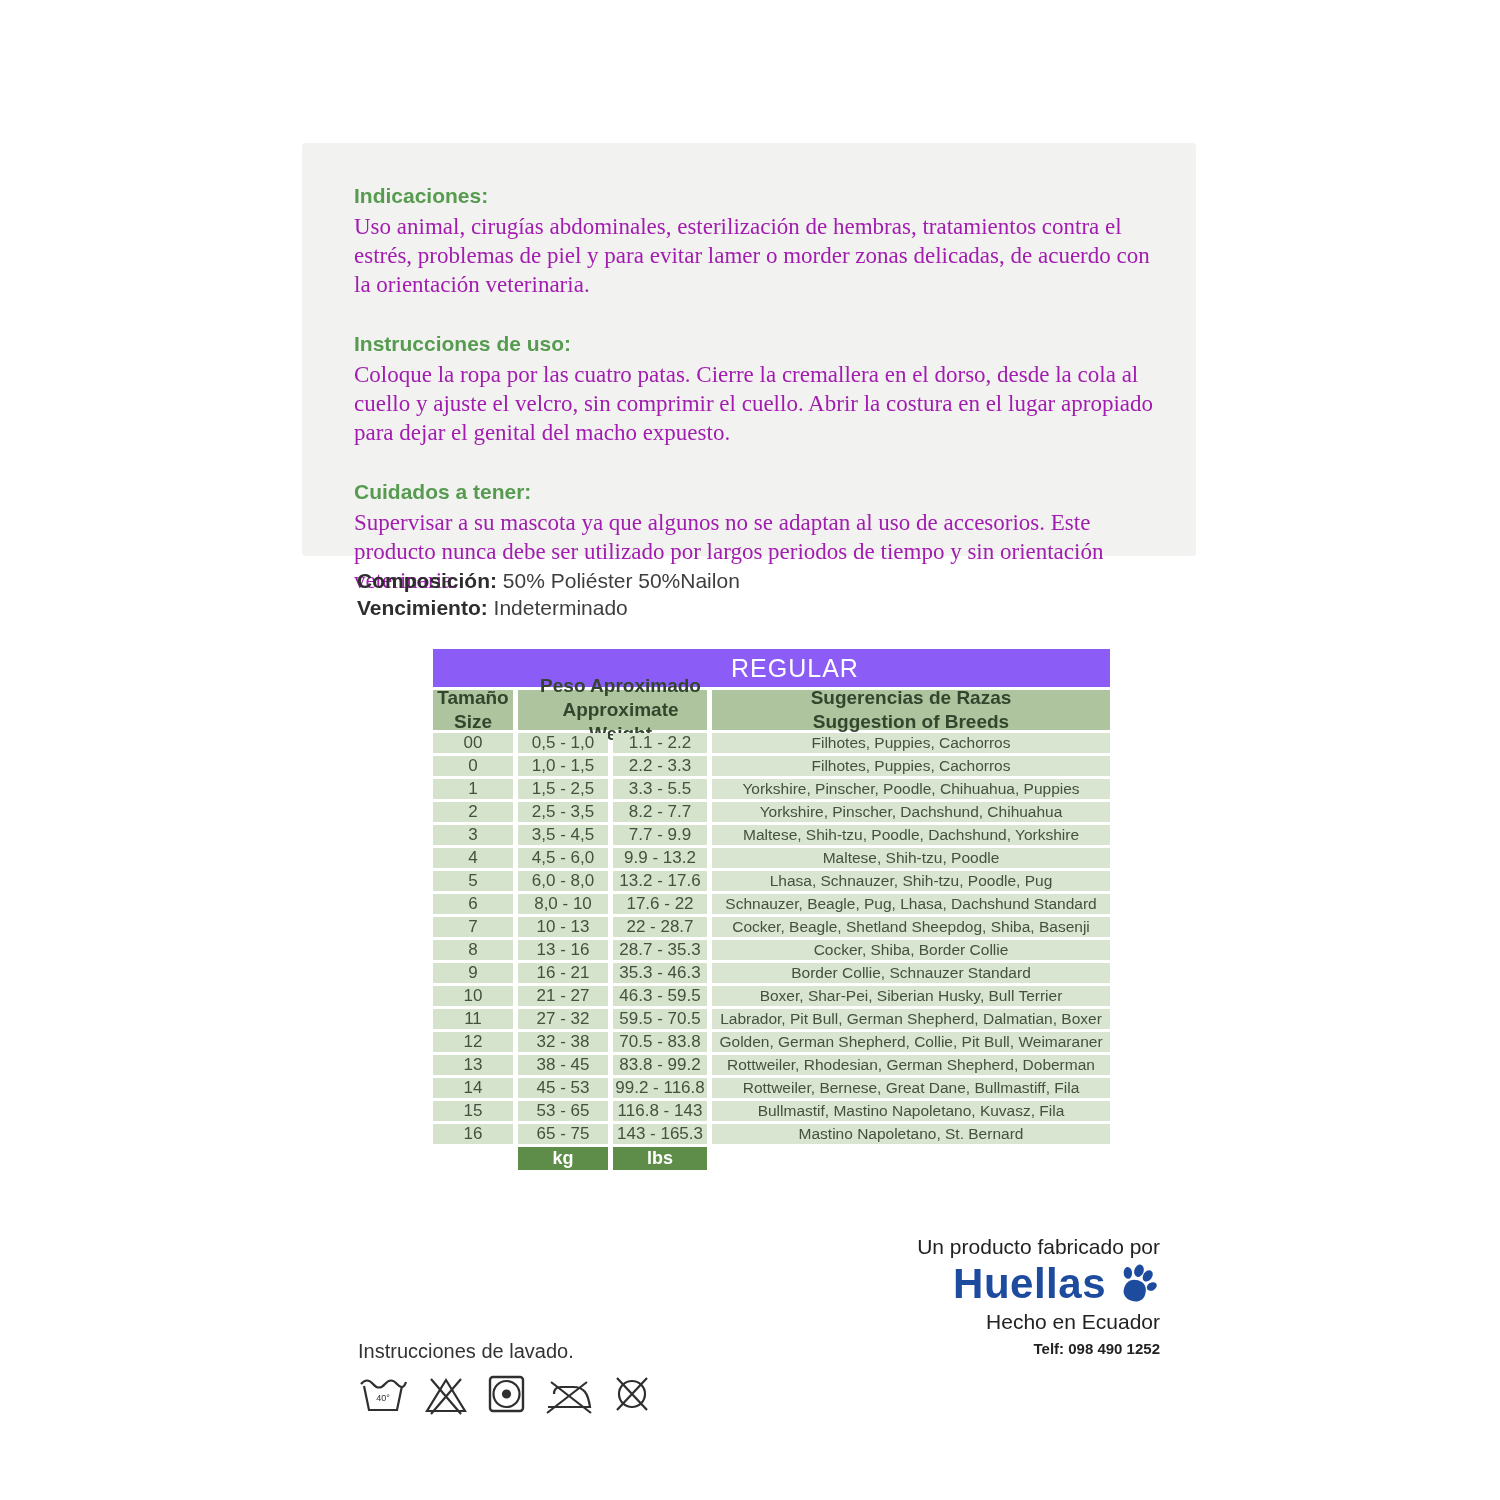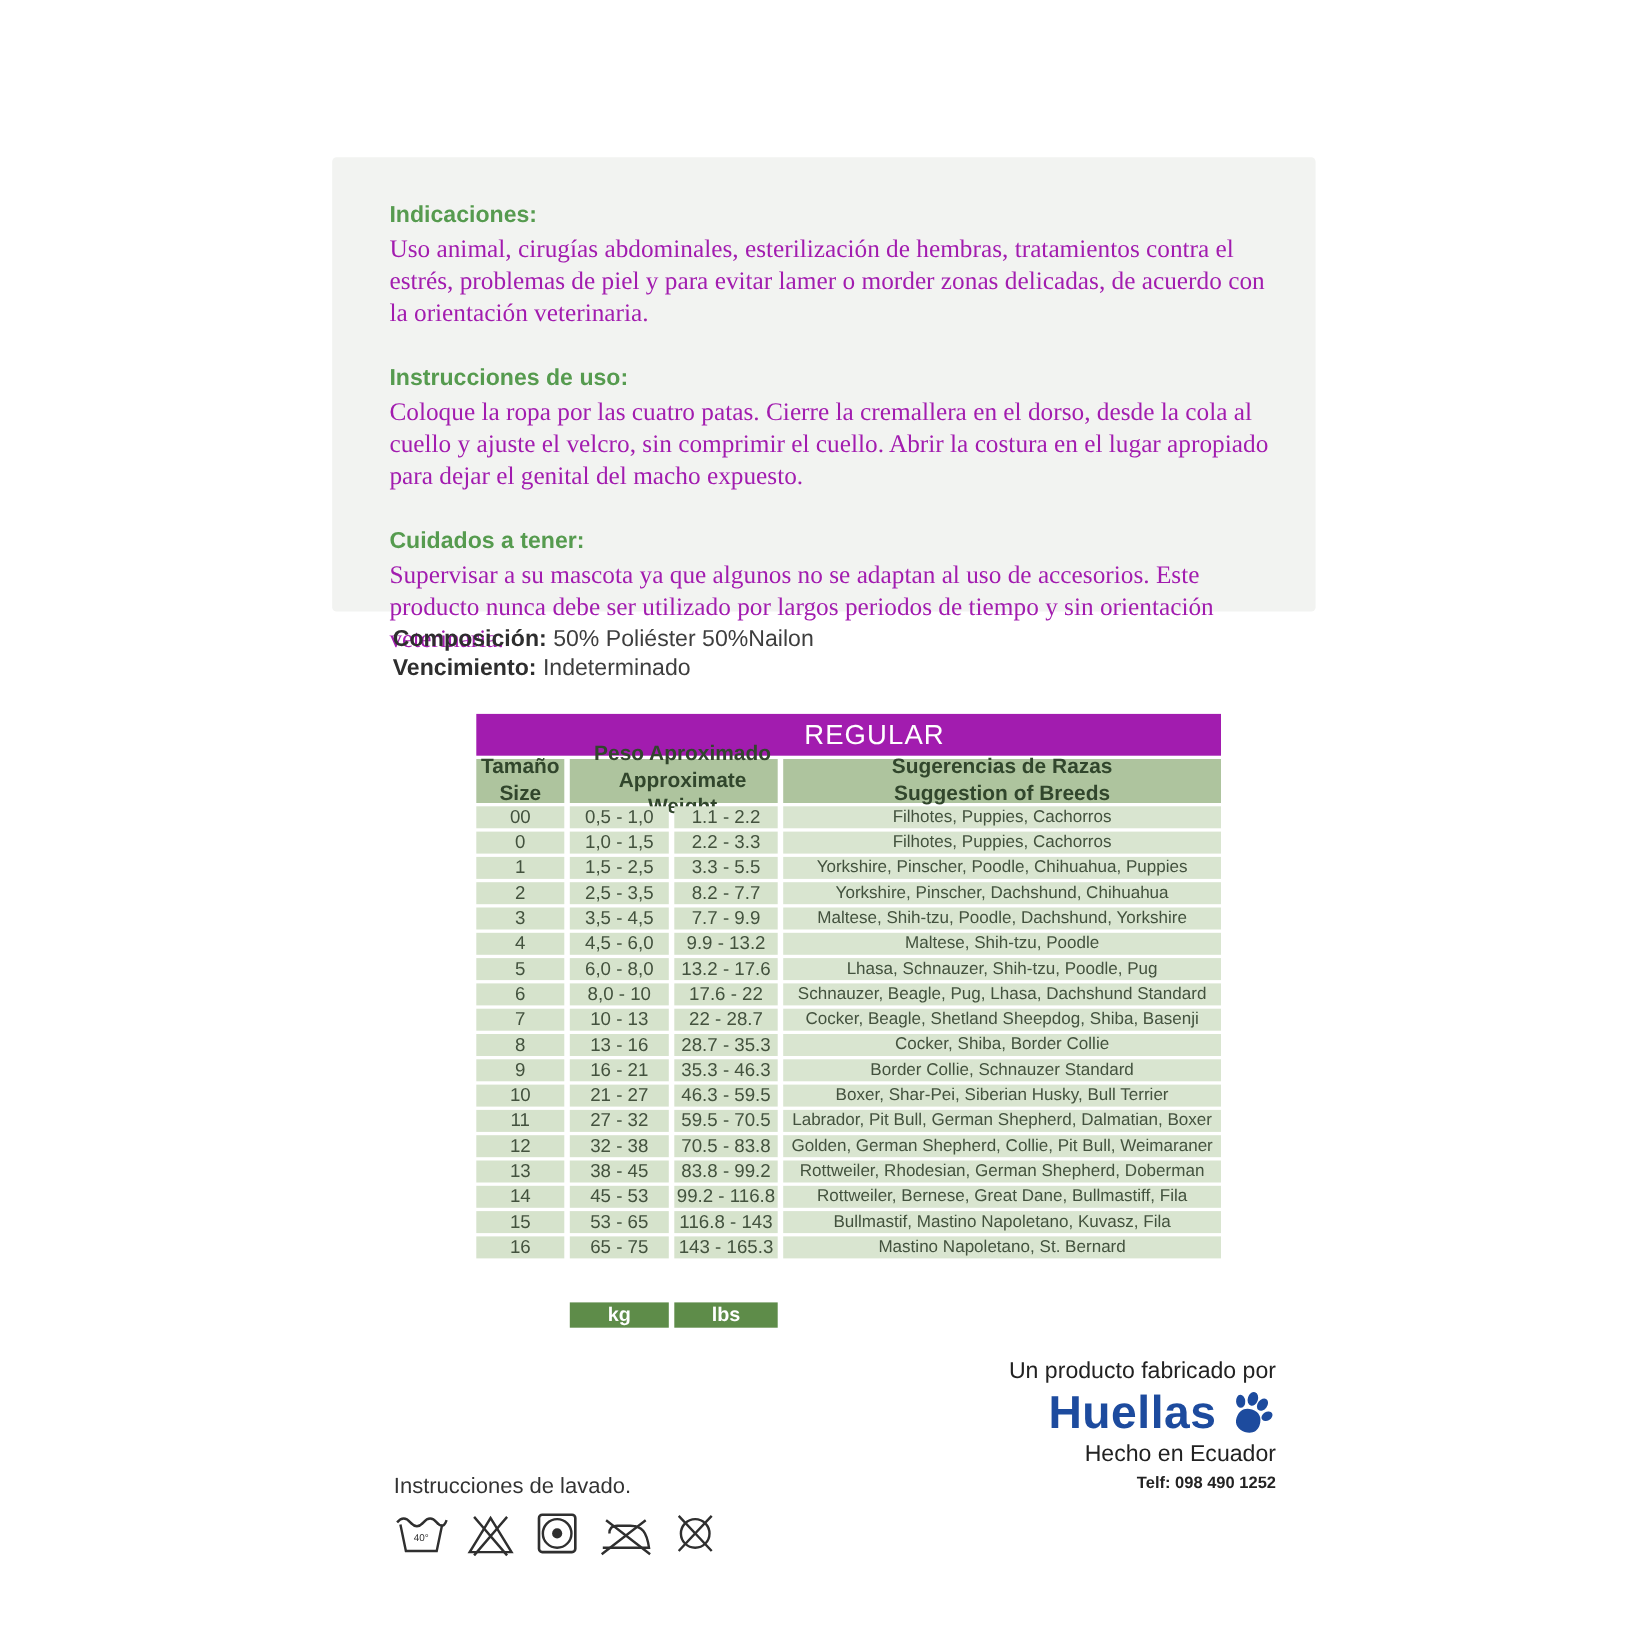--- a/index.html
+++ b/index.html
@@ -20,53 +20,53 @@
   .sec p{
     margin:0;font-size:23px;line-height:29px;color:#a21caf;width:800px;font-family:Liberation Serif, serif;
   }
   .comp-block{
     position:absolute;left:357px;top:567px;font-size:21px;line-height:27px;color:#3e3e3e;
   }
   .comp-block b{color:#2e2e2e;}
   
   .size-table{position:absolute;left:433px;top:649px;width:677px;}
   .tbl-title{
-    height:38px;background:#a21caf;color:#ffffff;font-size:25px;letter-spacing:1px;
+    height:38px;background:#8b5cf6;color:#ffffff;font-size:25px;letter-spacing:1px;
     display:flex;align-items:center;justify-content:center;margin-bottom:3px;padding-left:47px;
   }
   .tbl-grid{
     display:grid;grid-template-columns:80px 90px 94px 1fr;
     column-gap:5px;row-gap:3px;
   }
   .hcell{
     background:#aec49e;color:#31462c;font-size:19px;font-weight:bold;line-height:24px;
     height:40px;display:flex;flex-direction:column;align-items:center;justify-content:center;
     text-align:center;
   }
   .span2{grid-column:2 / span 2;padding-left:16px;}
   .dcell{
     background:#d6e3cc;color:#43523e;font-size:17px;height:20px;line-height:20px;
     display:flex;align-items:center;justify-content:center;white-space:nowrap;
   }
   .dcell.breeds{font-size:15.5px;background:#d9e5d0;}
   .ucell{
     background:#5e8c49;color:#ffffff;font-size:18px;font-weight:bold;height:23px;
-    display:flex;align-items:center;justify-content:center;margin-top:37px;
+    display:flex;align-items:center;justify-content:center;
   }
   .u-kg{grid-column:2;}
   .u-lbs{grid-column:3;}
   
   .wash-block{position:absolute;left:358px;top:1340px;}
   .wash-label{font-size:20px;color:#333333;margin:0 0 10px 0;}
   .wash-icons{display:flex;align-items:flex-end;gap:15px;}
   .wash-icons svg{display:block;}
   
   .mfr-block{position:absolute;right:340px;top:1234px;text-align:right;}
   .mfr-intro{font-size:21px;color:#222222;line-height:25px;}
-  .brand-row{display:flex;align-items:flex-end;justify-content:flex-end;gap:8px;margin:2px 0 2px 0;}
+  .brand-row{display:flex;align-items:center;justify-content:flex-end;gap:8px;margin:2px 0 2px 0;}
   .brand-name{
     font-size:42px;font-weight:bold;color:#1d4b9e;letter-spacing:0.5px;line-height:46px;
   }
   .mfr-origin{font-size:21px;color:#222222;line-height:26px;}
   .mfr-phone{font-size:15px;font-weight:600;color:#222222;line-height:27px;}
 </style>
 </head>
 <body>
 
 <div class="info-box">

